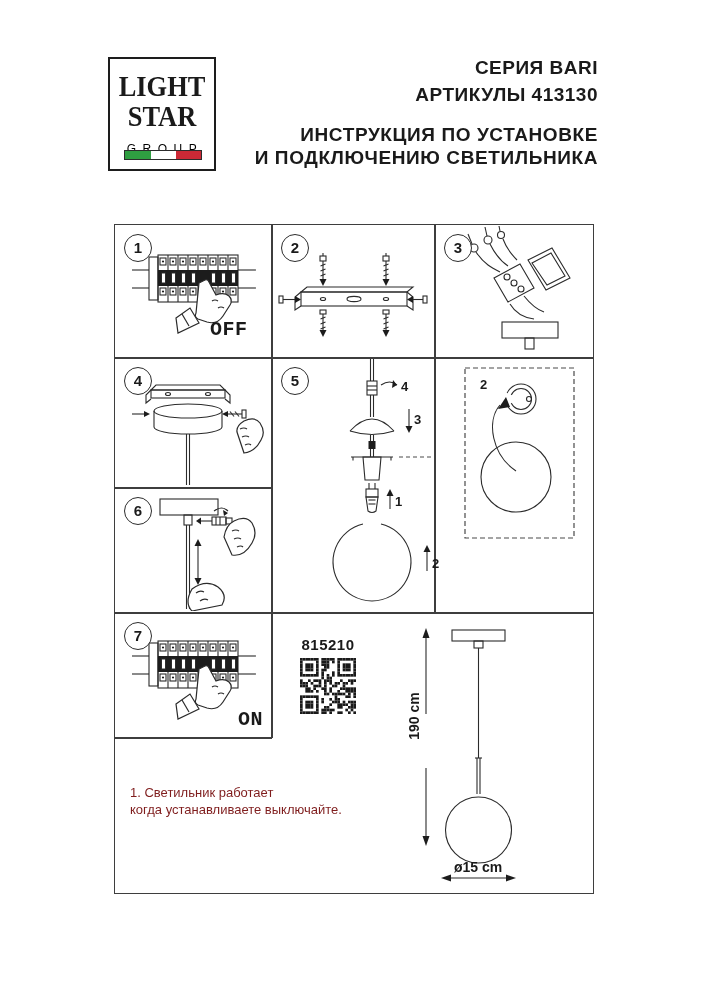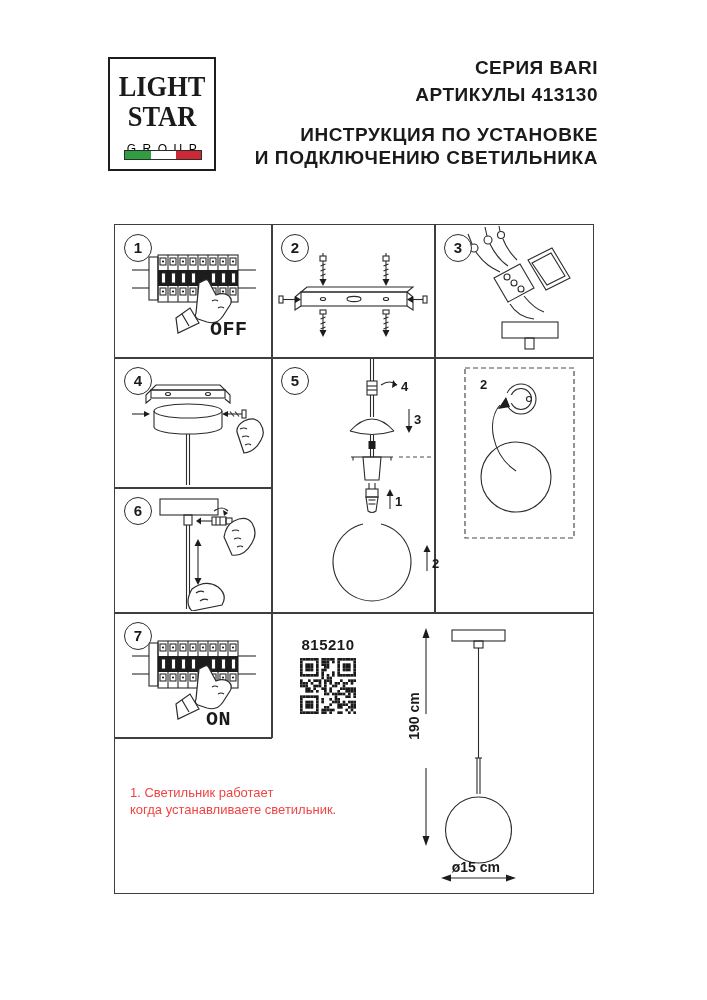--- a/index.html
+++ b/index.html
@@ -24,26 +24,26 @@
   .hdr-title2{top:147px;font-size:19px;letter-spacing:.6px;}
   
   .gline{background:#3e3e3e;}
   .b-outer{left:114px;top:224px;width:478px;height:668px;border:1.6px solid #3e3e3e;}
   
   .badge{width:26px;height:26px;border:1.4px solid #2d2d2d;border-radius:50%;
          font-size:15px;font-weight:bold;text-align:center;line-height:26px;
          background:#fff;}
   .sw-label{font-weight:bold;font-size:20px;letter-spacing:.5px;font-family:Liberation Mono, monospace;}
   .callout{font-weight:bold;font-size:13px;}
-  .notes{left:130px;top:785px;width:250px;font-size:13px;line-height:16.5px;color:#ef4444;}
+  .notes{left:130px;top:785px;width:250px;font-size:13px;line-height:16.5px;color:#7f1d1d;}
   .qr-label{left:299px;top:636px;width:58px;text-align:center;font-weight:bold;
             font-size:15px;letter-spacing:.5px;}
   .dim-h{left:384px;top:708px;width:60px;text-align:center;font-weight:bold;font-size:14px;
          transform:rotate(-90deg);transform-origin:center;}
-  .dim-d{left:434px;top:859px;width:66px;text-align:right;font-weight:bold;font-size:14px;}
+  .dim-d{left:445px;top:859px;width:66px;text-align:center;font-weight:bold;font-size:14px;}
   svg{display:block;}
 </style>
 </head>
 <body>
 
 <div class="page">
 
   <div class="abs logo-box">
     <div class="logo-word logo-light">LIGHT</div>
     <div class="logo-word">STAR</div>
@@ -425,21 +425,21 @@
           <rect x="105.5" y="45" width="4" height="10"></rect>
         <rect x="115.5" y="45" width="4" height="10"></rect>
       </g>
       <g fill="#fff" stroke="#2b2b2b" stroke-width="1.2">
         <path d="M83,55 l6,-3 q3,-1 4,2 l7,13 q8,-3 13,1 q4,4 1,9 l-7,11 q-6,9 -16,6 l-9,-3 q-4,-2 -2,-6 z"></path>
         <path d="M60,90 l14,-10 9,15 -21,10 z"></path>
         <path d="M66,86 l7,12" fill="none"></path>
         <path d="M96,73 q3,-2 6,0 M102,80 q3,-2 6,0" fill="none"></path>
       </g>
     </svg>
-    <span class="abs sw-label" style="left:90px;top:94px;">ON</span>
+    <span class="abs sw-label" style="left:122px;top:94px;">ON</span>
   </div>
 
   <div class="abs qr-label">815210</div>
   <div class="abs" style="left:300px;top:658px;">
     <svg id="qr-svg" width="56" height="56" viewBox="0 0 21 21">
         <g fill="#1a1a1a">
           <rect x="0" y="0" width="1" height="1"></rect>
           <rect x="1" y="0" width="1" height="1"></rect>
           <rect x="2" y="0" width="1" height="1"></rect>
           <rect x="3" y="0" width="1" height="1"></rect>
@@ -671,21 +671,21 @@
           <rect x="14" y="20" width="1" height="1"></rect>
           <rect x="15" y="20" width="1" height="1"></rect>
           <rect x="18" y="20" width="1" height="1"></rect>
           <rect x="20" y="20" width="1" height="1"></rect>
         </g>
       </svg>
   </div>
 
   <div class="abs notes">
     <div>1. Светильник работает</div>
-    <div>когда устанавливаете светильник.</div>
+    <div>когда устанавливаете выключайте.</div>
   </div>
 
   <div class="abs" style="left:400px;top:618px;width:200px;height:277px;">
     <svg width="200" height="277" viewBox="0 0 200 277">
       <g stroke="#2b2b2b" stroke-width="1.1" fill="none">
         <line x1="26" y1="14" x2="26" y2="96"></line>
         <line x1="26" y1="150" x2="26" y2="224"></line>
         <rect x="52" y="12" width="53" height="11"></rect>
         <rect x="74" y="23" width="9" height="7"></rect>
         <line x1="78.5" y1="30" x2="78.5" y2="140"></line>

